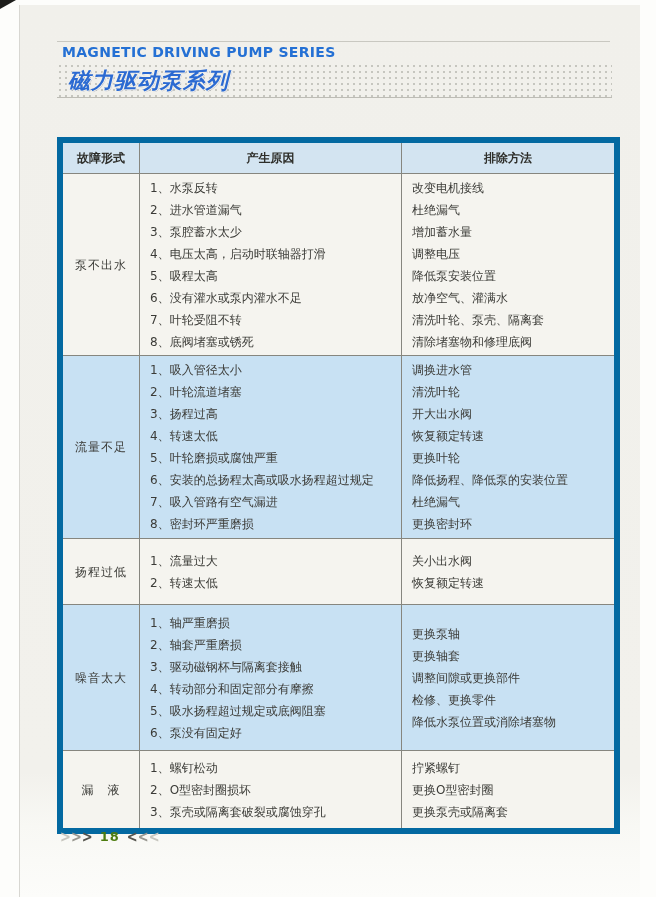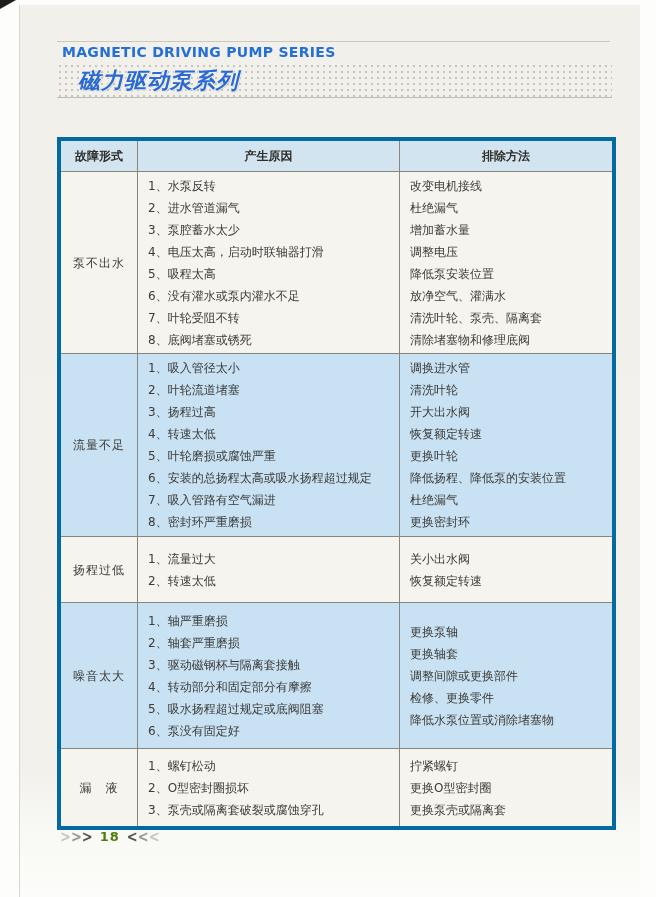--- a/index.html
+++ b/index.html
@@ -25,33 +25,33 @@
     position:absolute; left:62px; top:44px;
     font-size:14px; font-weight:bold; color:#2470d4; letter-spacing:0.3px;
   }
   .dot-band {
     position:absolute; left:57px; top:63px; width:555px; height:34px;
     background-image:radial-gradient(#c6c6bf 1px, rgba(0,0,0,0) 1.2px);
     background-size:6px 6px;
     border-bottom:1px solid #bdbcb5;
   }
   .title-zh {
-    position:absolute; left:78px; top:66px;
+    position:absolute; left:68px; top:66px;
     font-size:22px; font-weight:bold; font-style:italic; color:#2b6ad2;
     letter-spacing:1px;
     text-shadow:1px 0 0 #f2f1ec,-1px 0 0 #f2f1ec,0 1px 0 #f2f1ec,0 -1px 0 #f2f1ec,1px 1px 0 rgba(40,60,120,.25);
   }
   .bar-title {
     position:absolute; left:57px; top:110px; width:553px; height:19px;
     background:#1866cc; color:#ffffff; font-size:13px; font-weight:bold;
     text-align:center; line-height:19px; letter-spacing:1px;margin-top:28px;
   }
   .t-table {
     position:absolute; left:57px; top:137px; width:551px;
-    border:4px solid #0369a1; font-size:12px; color:#3b3b37;
+    border:6px solid #0369a1; font-size:12px; color:#3b3b37;
   }
   .t-row { display:grid; grid-template-columns:76px 262px 1fr; border-top:1px solid #86867f; }
   .t-row:first-child { border-top:none; }
   .t-head { height:30px; background:#d3e4f1; font-weight:bold; color:#2e2e2a; }
   .t-head .cell { justify-content:center; align-items:center; padding:0; }
   .cell { display:flex; flex-direction:column; justify-content:center; border-left:1px solid #86867f; }
   .cell:first-child { border-left:none; }
   .cell.fault { align-items:center; letter-spacing:1px; }
   .cell.causes { padding-left:10px; }
   .cell.remedies { padding-left:10px; }

